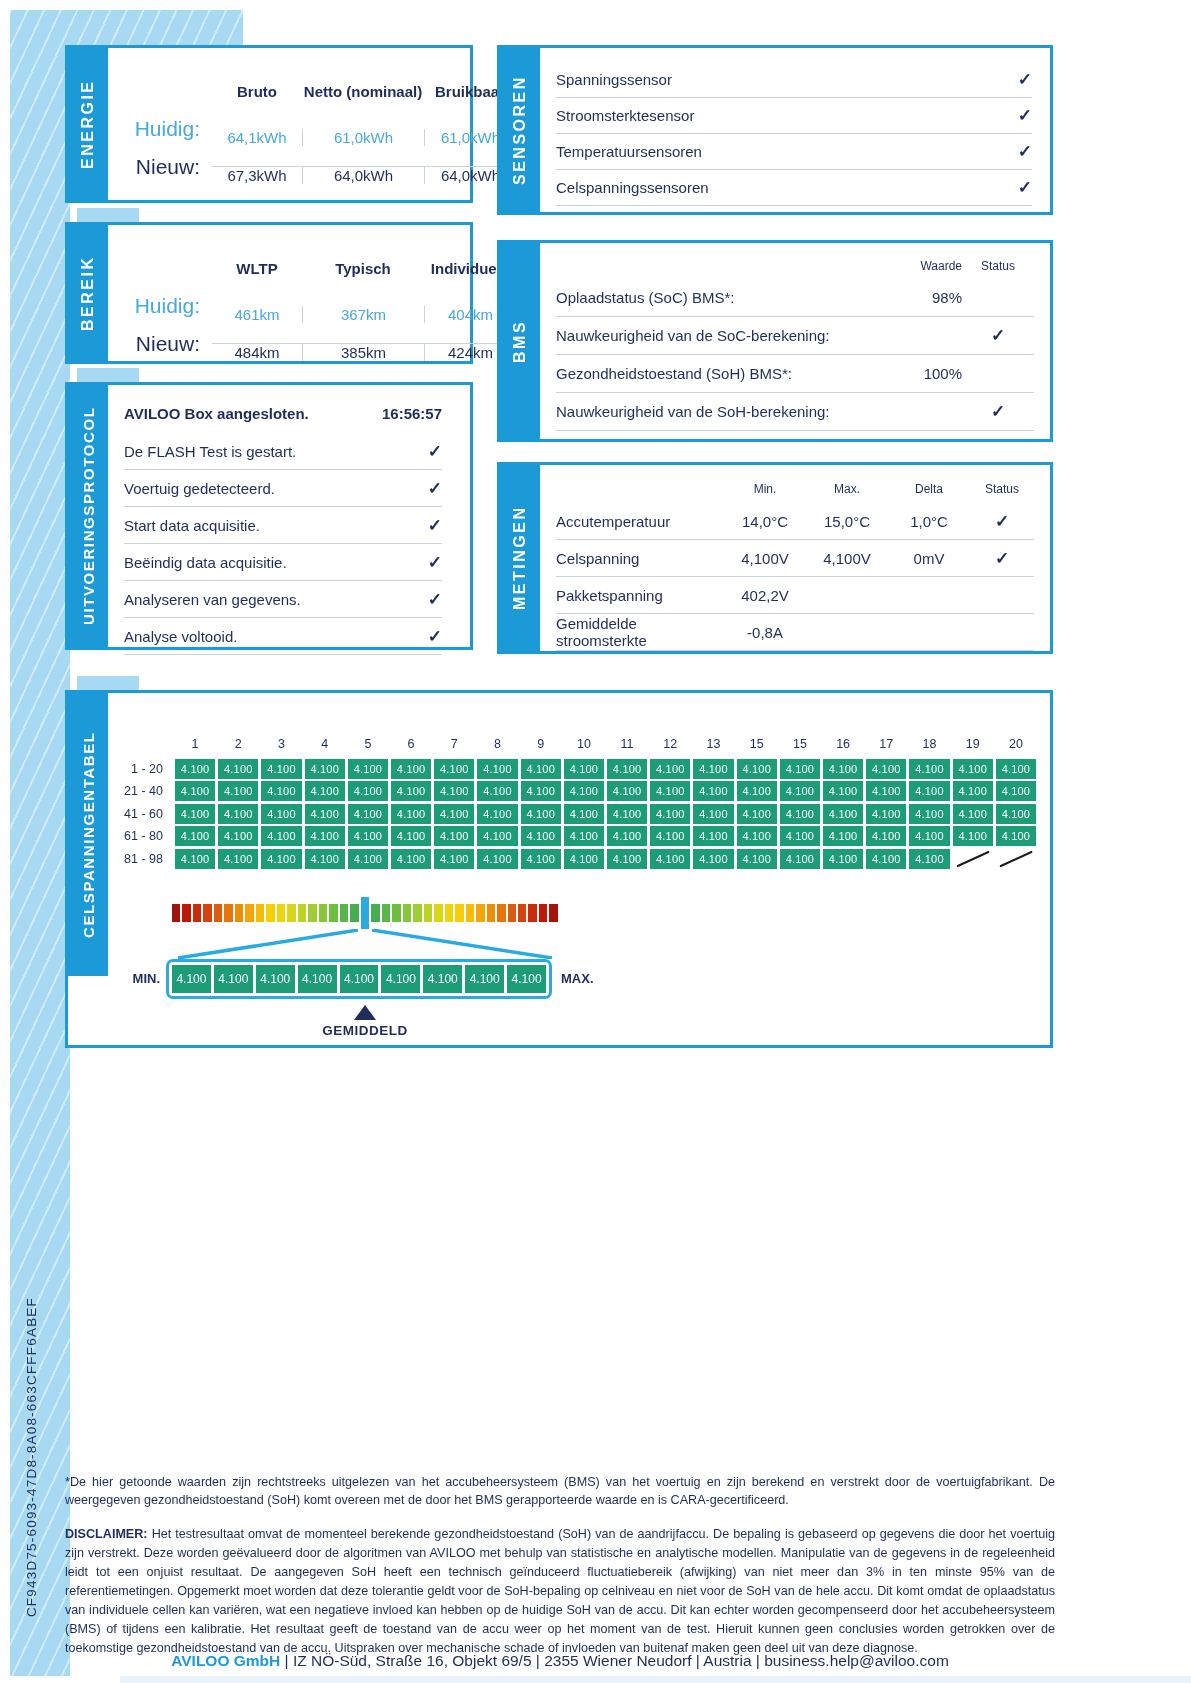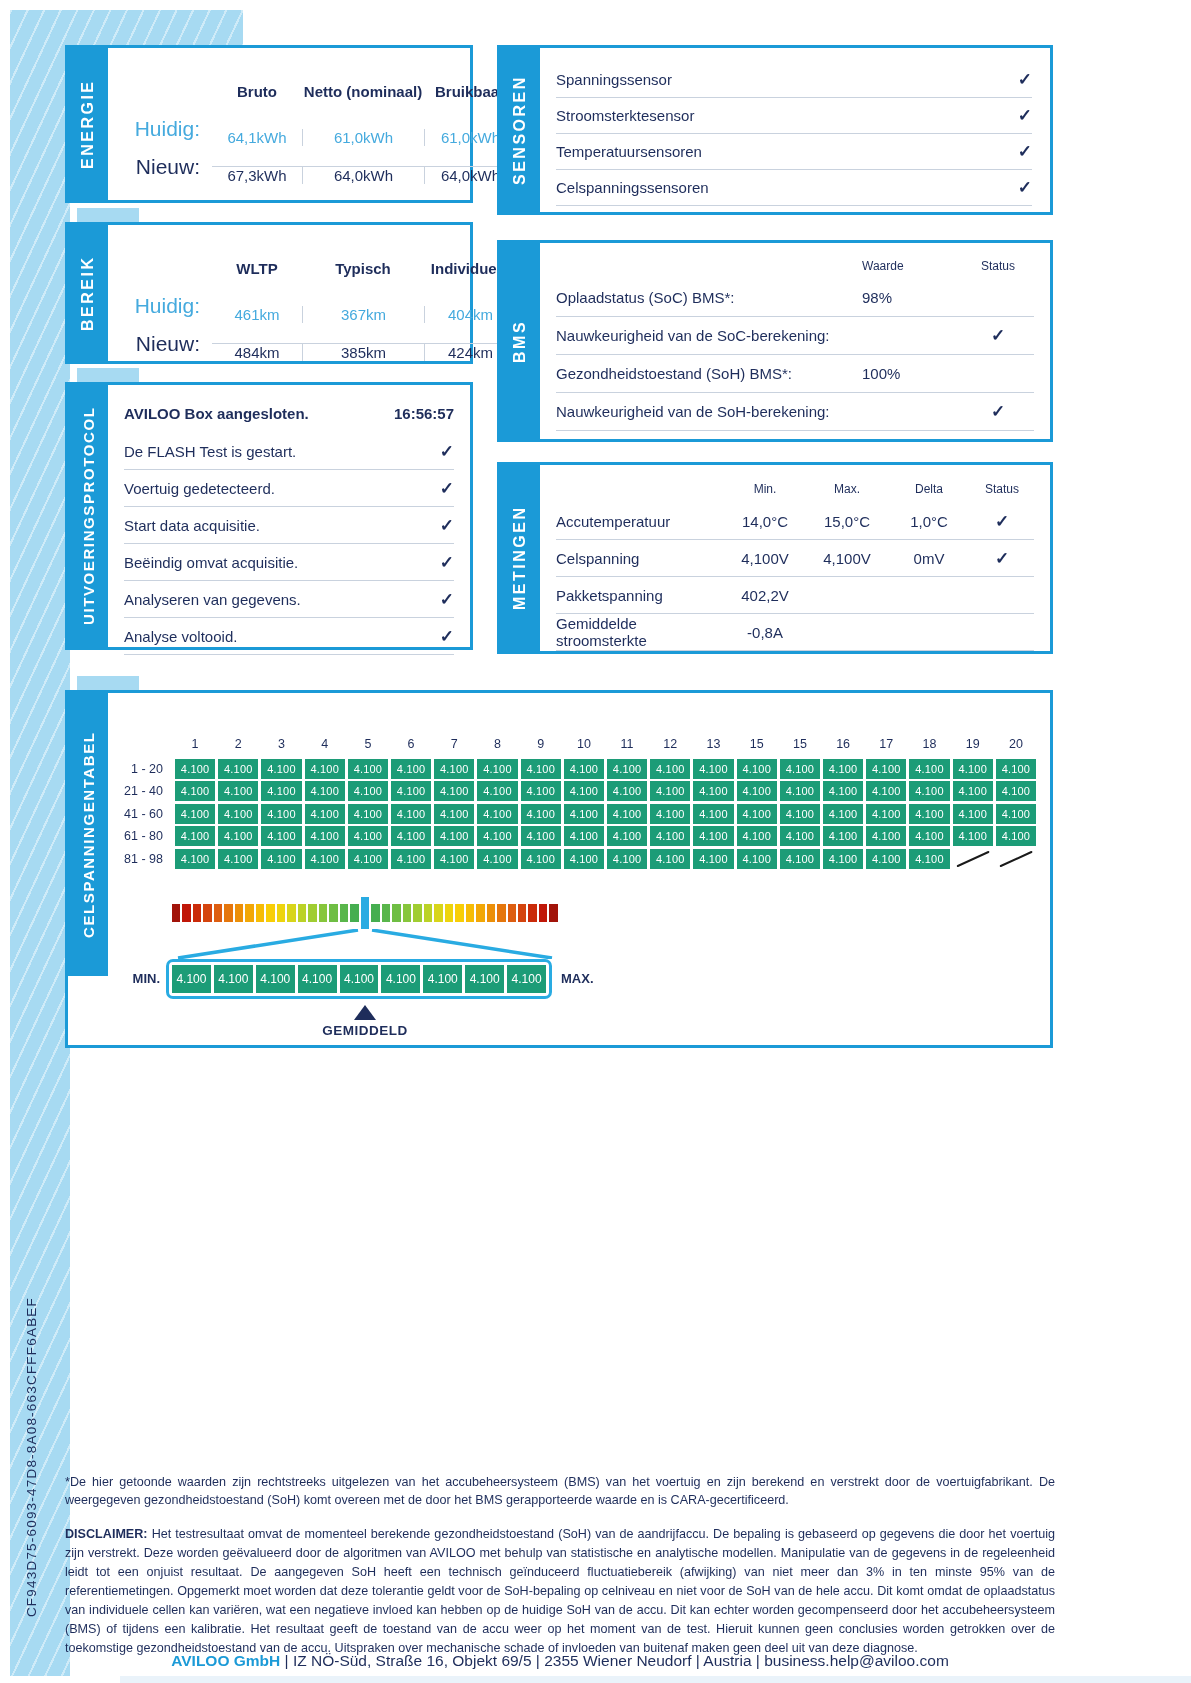--- a/index.html
+++ b/index.html
@@ -48,34 +48,34 @@
   .chk-row{display:flex;align-items:center;justify-content:space-between;height:36px;
     border-bottom:1px solid var(--line);font-size:15px;}
   .check{font-size:17px;font-weight:700;color:var(--navy);line-height:1;}
 
   
   .bms{padding:10px 16px 0 16px;}
   .bms-head,.bms-row{display:flex;align-items:center;}
   .bms-head{height:26px;font-size:12px;}
   .bms-row{height:38px;border-bottom:1px solid var(--line);font-size:15px;}
   .bms .lbl{flex:1;}
-  .bms .wv{width:100px;text-align:left;}
+  .bms .wv{width:100px;text-align:right;}
   .bms .st{width:72px;text-align:center;}
 
   
   .met{padding:10px 16px 0 16px;}
   .met-head,.met-row{display:flex;align-items:center;}
   .met-head{height:28px;font-size:12px;}
   .met-row{height:37px;border-bottom:1px solid var(--line);font-size:15px;}
   .met .lbl{flex:1;}
   .met .c{width:82px;text-align:center;}
   .met .st{width:64px;text-align:center;}
 
   
-  .proto{padding:8px 16px 0 16px;}
+  .proto{padding:8px 28px 0 16px;}
   .proto-row{display:flex;justify-content:space-between;align-items:center;height:37px;font-size:15px;}
   .proto-first{font-weight:700;height:40px;}
   .proto-row.item{border-bottom:1px solid var(--line);}
 
   
   #cell-grid{display:grid;grid-template-columns:60px repeat(20,1fr);column-gap:3px;row-gap:2.5px;
     margin:44px 14px 0 4px;}
   .cg-head{font-size:12.5px;text-align:center;padding-bottom:5px;}
   .cg-label{font-size:12.5px;text-align:right;padding-right:9px;align-self:center;}
   .cg-cell{background:var(--green);color:#fff;font-size:11px;text-align:center;padding:4px 0;letter-spacing:.2px;}
@@ -231,21 +231,21 @@
         </div>
         <div class="proto-row item">
           <span>Voertuig gedetecteerd.</span>
           <span class="check">✓</span>
         </div>
         <div class="proto-row item">
           <span>Start data acquisitie.</span>
           <span class="check">✓</span>
         </div>
         <div class="proto-row item">
-          <span>Beëindig omvat acquisitie.</span>
+          <span>Beëindig data acquisitie.</span>
           <span class="check">✓</span>
         </div>
         <div class="proto-row item">
           <span>Analyseren van gegevens.</span>
           <span class="check">✓</span>
         </div>
         <div class="proto-row item">
           <span>Analyse voltooid.</span>
           <span class="check">✓</span>
         </div>

